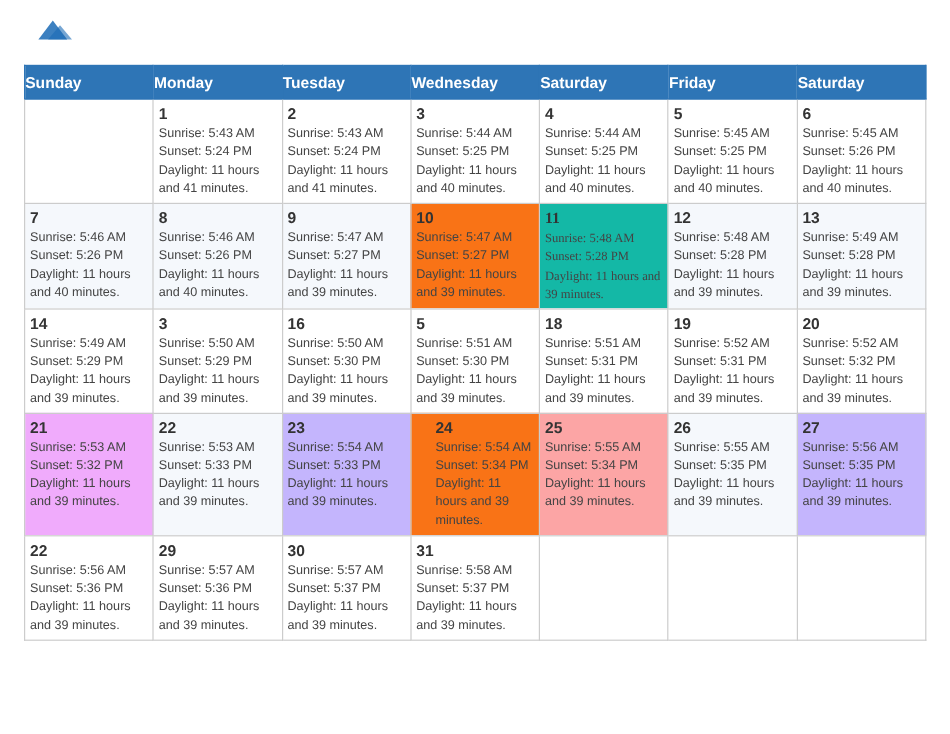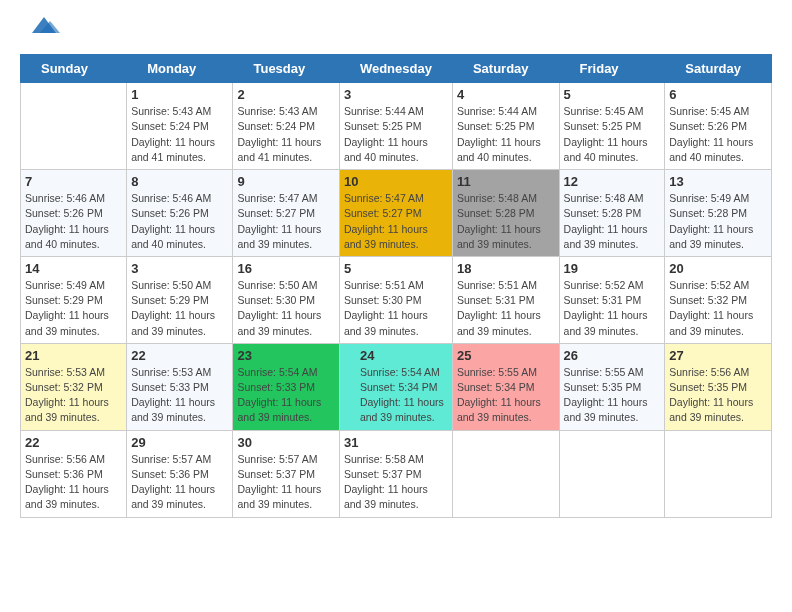--- a/index.html
+++ b/index.html
@@ -42,21 +42,21 @@
       color: #555;
     }
     .calendar {
       width: 100%;
       border-collapse: collapse;
       font-size: 11px;
     }
     .calendar th {
       background: #2e75b6;
       color: #fff;
-      padding: 6px 20px;
+      padding: 6px 0;
       text-align: left;
       font-size: 13px;
       border: 1px solid #2e75b6;
     }
     .calendar td {
       border: 1px solid #ccc;
       vertical-align: top;
       padding: 4px;
       width: calc(100% / 7);
       min-height: 80px;
@@ -149,25 +149,25 @@
           <div class="day-info">Sunrise: 5:46 AM<br>Sunset: 5:26 PM<br>Daylight: 11 hours and 40 minutes.</div>
         </td>
         <td style="background: rgb(245, 248, 252);">
           <span class="day-number">8</span>
           <div class="day-info">Sunrise: 5:46 AM<br>Sunset: 5:26 PM<br>Daylight: 11 hours and 40 minutes.</div>
         </td>
         <td style="background: rgb(245, 248, 252);">
           <span class="day-number">9</span>
           <div class="day-info">Sunrise: 5:47 AM<br>Sunset: 5:27 PM<br>Daylight: 11 hours and 39 minutes.</div>
         </td>
-        <td style="background: #eab308; margin-top: 36px;">
+        <td style="background: #f97316; margin-top: 36px;">
           <span class="day-number">10</span>
           <div class="day-info">Sunrise: 5:47 AM<br>Sunset: 5:27 PM<br>Daylight: 11 hours and 39 minutes.</div>
         </td>
-        <td style="background: #a3a3a3;">
+        <td style="background: #14b8a6; font-family: Liberation Serif, serif;">
           <span class="day-number">11</span>
           <div class="day-info">Sunrise: 5:48 AM<br>Sunset: 5:28 PM<br>Daylight: 11 hours and 39 minutes.</div>
         </td>
         <td style="background: rgb(245, 248, 252); margin-left: 20px;">
           <span class="day-number">12</span>
           <div class="day-info">Sunrise: 5:48 AM<br>Sunset: 5:28 PM<br>Daylight: 11 hours and 39 minutes.</div>
         </td>
         <td style="background: rgb(245, 248, 252);">
           <span class="day-number">13</span>
           <div class="day-info">Sunrise: 5:49 AM<br>Sunset: 5:28 PM<br>Daylight: 11 hours and 39 minutes.</div>
@@ -197,45 +197,45 @@
         <td>
           <span class="day-number">19</span>
           <div class="day-info">Sunrise: 5:52 AM<br>Sunset: 5:31 PM<br>Daylight: 11 hours and 39 minutes.</div>
         </td>
         <td>
           <span class="day-number">20</span>
           <div class="day-info">Sunrise: 5:52 AM<br>Sunset: 5:32 PM<br>Daylight: 11 hours and 39 minutes.</div>
         </td>
       </tr>
       <tr>
-        <td style="background: #fef9c3;">
+        <td style="background: #f0abfc;">
           <span class="day-number">21</span>
           <div class="day-info">Sunrise: 5:53 AM<br>Sunset: 5:32 PM<br>Daylight: 11 hours and 39 minutes.</div>
         </td>
         <td style="background: rgb(245, 248, 252);">
           <span class="day-number">22</span>
           <div class="day-info">Sunrise: 5:53 AM<br>Sunset: 5:33 PM<br>Daylight: 11 hours and 39 minutes.</div>
         </td>
-        <td style="background: #22c55e;">
+        <td style="background: #c4b5fd;">
           <span class="day-number">23</span>
           <div class="day-info">Sunrise: 5:54 AM<br>Sunset: 5:33 PM<br>Daylight: 11 hours and 39 minutes.</div>
         </td>
-        <td style="background: #5eead4; padding-left: 20px;">
+        <td style="background: #f97316; padding-left: 20px;">
           <span class="day-number">24</span>
           <div class="day-info">Sunrise: 5:54 AM<br>Sunset: 5:34 PM<br>Daylight: 11 hours and 39 minutes.</div>
         </td>
         <td style="background: #fca5a5;">
           <span class="day-number">25</span>
           <div class="day-info">Sunrise: 5:55 AM<br>Sunset: 5:34 PM<br>Daylight: 11 hours and 39 minutes.</div>
         </td>
         <td style="background: rgb(245, 248, 252);">
           <span class="day-number">26</span>
           <div class="day-info">Sunrise: 5:55 AM<br>Sunset: 5:35 PM<br>Daylight: 11 hours and 39 minutes.</div>
         </td>
-        <td style="background: #fef9c3;">
+        <td style="background: #c4b5fd;">
           <span class="day-number">27</span>
           <div class="day-info">Sunrise: 5:56 AM<br>Sunset: 5:35 PM<br>Daylight: 11 hours and 39 minutes.</div>
         </td>
       </tr>
       <tr>
         <td>
           <span class="day-number">22</span>
           <div class="day-info">Sunrise: 5:56 AM<br>Sunset: 5:36 PM<br>Daylight: 11 hours and 39 minutes.</div>
         </td>
         <td>

